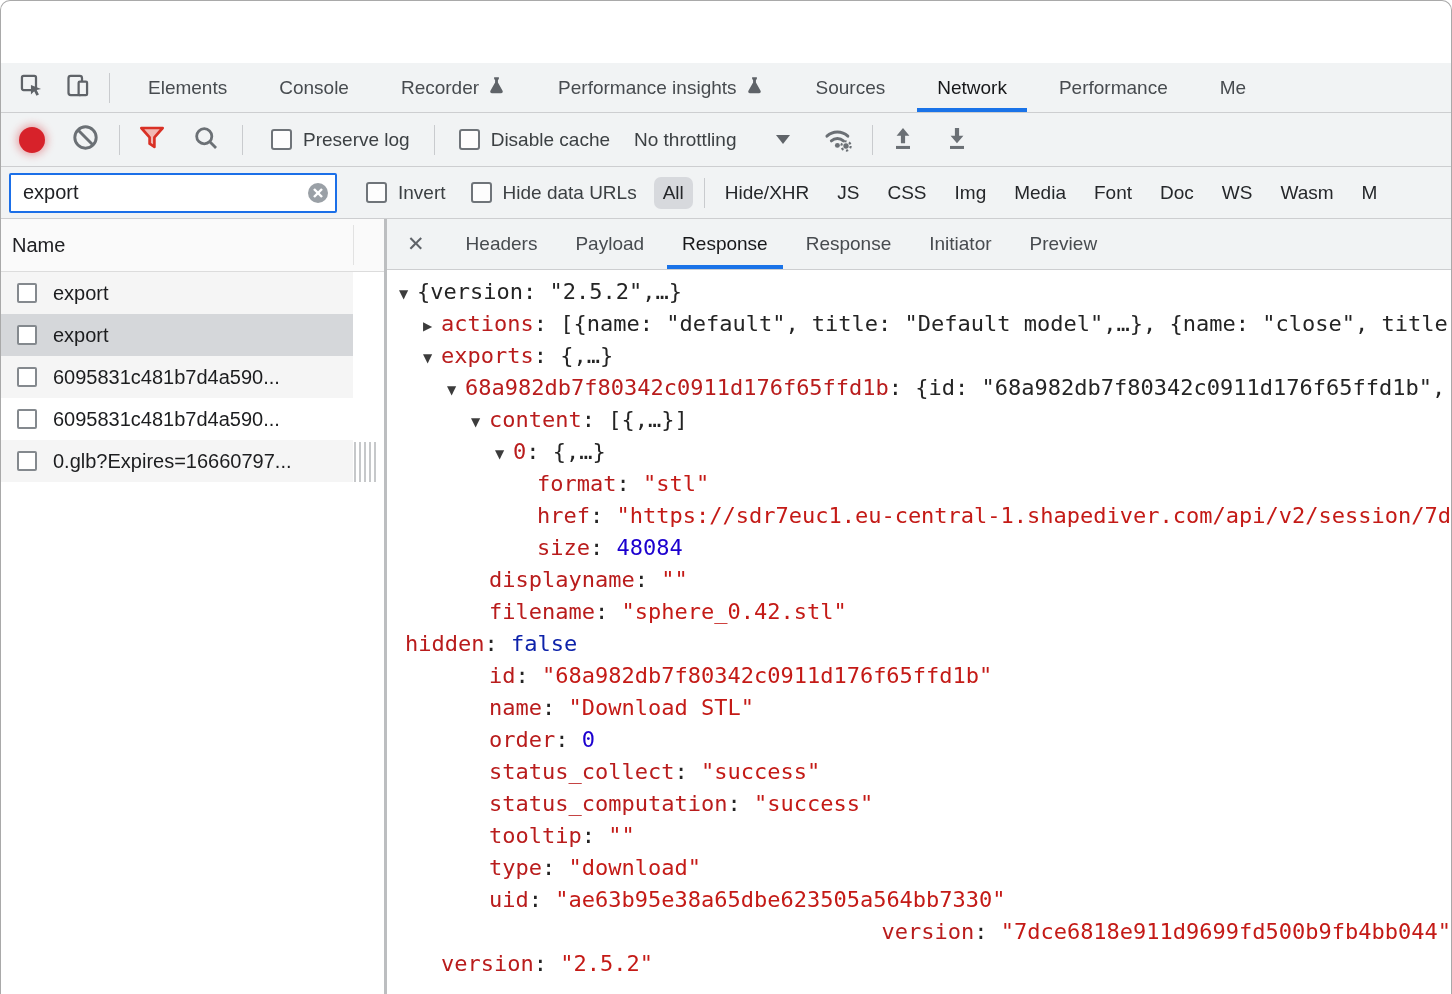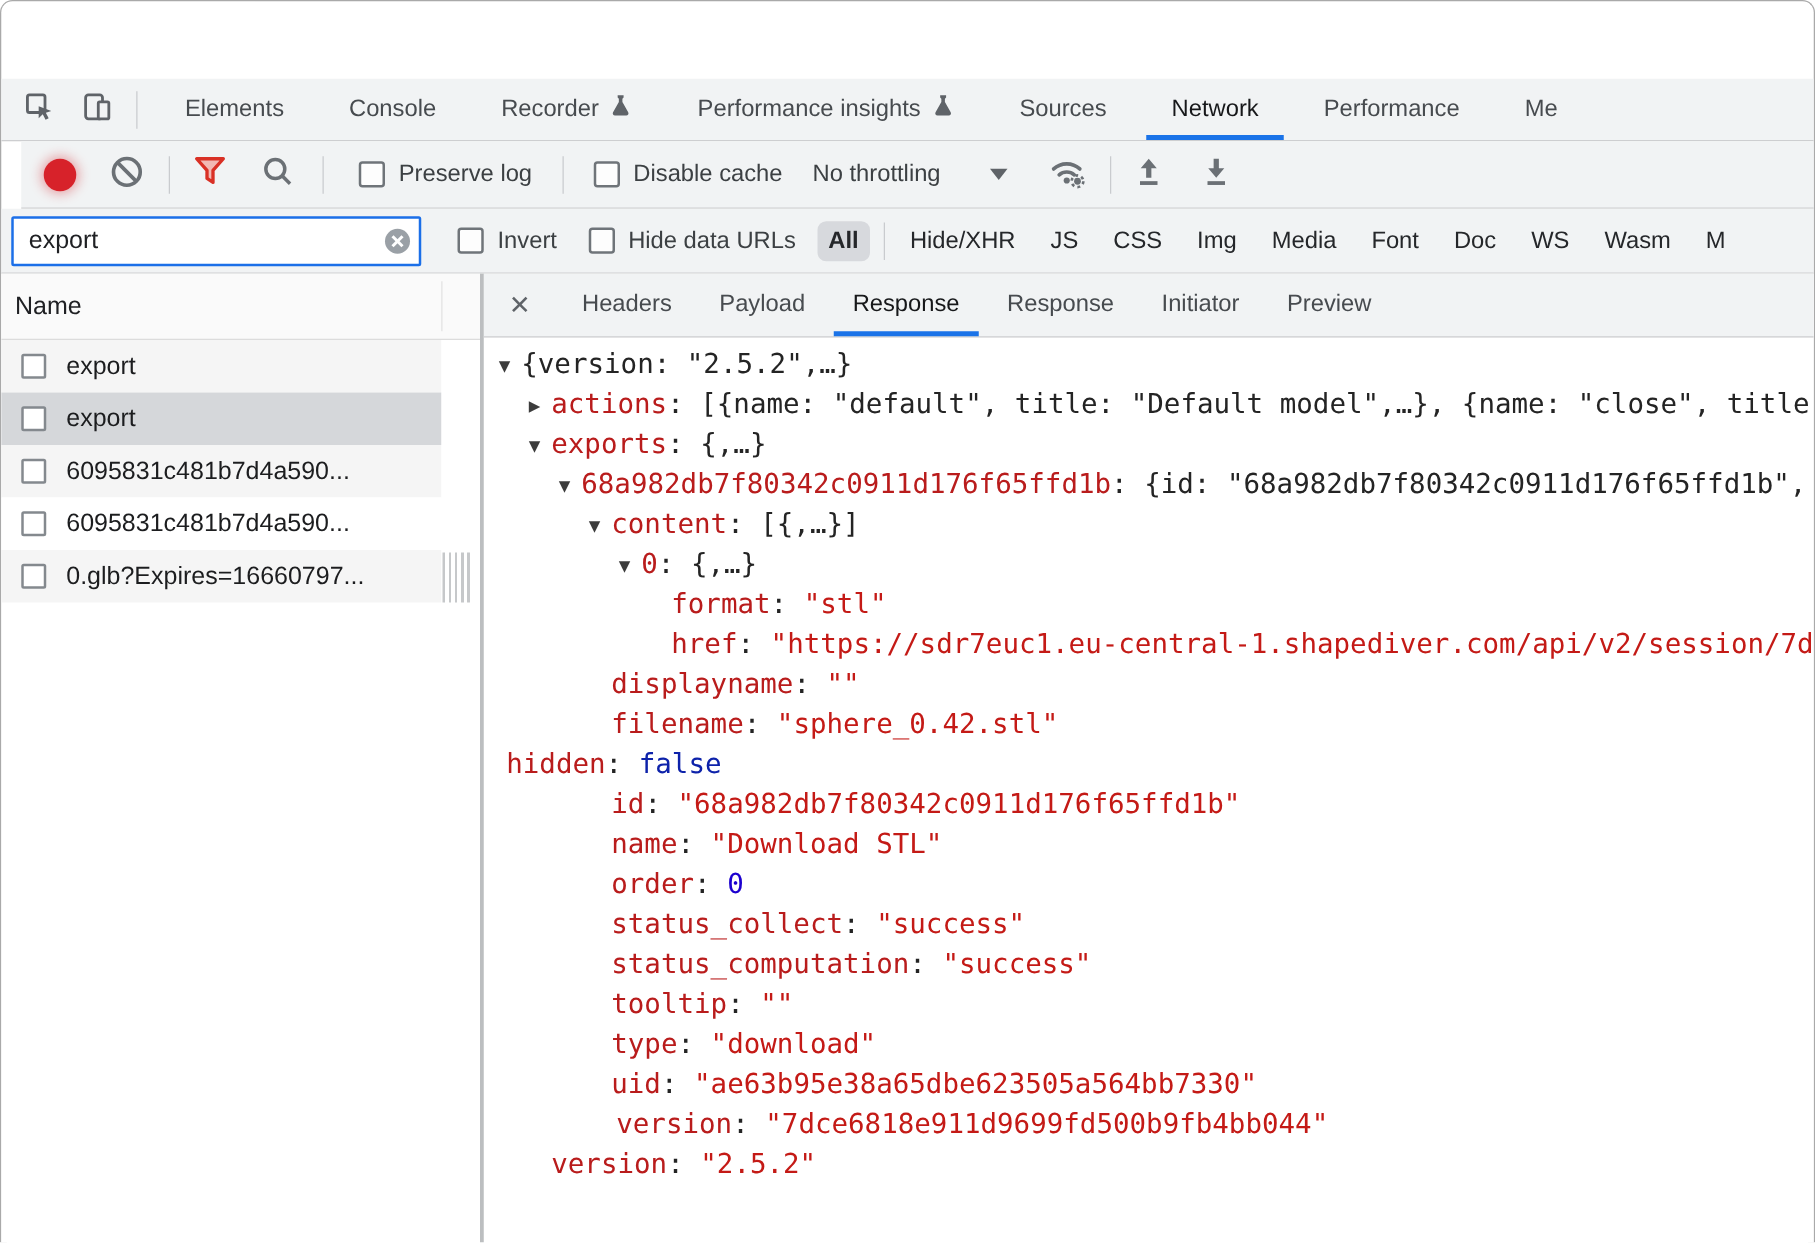--- a/index.html
+++ b/index.html
@@ -18,34 +18,34 @@
   .tabbar{position:absolute;left:0;right:0;top:62px;height:49px;background:#f1f3f4;border-bottom:1px solid #cdced0;display:flex;align-items:center;}
   .icon-btn{display:flex;align-items:center;justify-content:center;width:32px;height:32px;flex:0 0 auto;}
   .vsep{width:1px;height:30px;background:#c9cbce;flex:0 0 auto;}
   .tabs{display:flex;height:100%;align-items:stretch;margin-left:12px;}
   .tab{position:relative;display:flex;align-items:center;padding:0 26px;font-size:19px;color:#474b4f;cursor:default;white-space:nowrap;}
   .tab .flask{margin-left:8px;}
   .tab.selected{color:#17181a;}
   .tab.selected::after{content:"";position:absolute;left:6px;right:6px;bottom:0;height:4px;background:#1a73e8;}
 
   
-  .toolbar{position:absolute;left:16px;right:0;top:112px;height:53px;background:#f1f3f4;border-bottom:1px solid #cdced0;display:flex;align-items:center;}
+  .toolbar{position:absolute;left:0;right:0;top:112px;height:53px;background:#f1f3f4;border-bottom:1px solid #cdced0;display:flex;align-items:center;}
   .record-dot{width:26px;height:26px;border-radius:50%;background:#d7222a;box-shadow:0 0 9px 2px rgba(215,34,42,.4);margin-left:18px;flex:0 0 auto;}
   .tb-label{font-size:19px;color:#3c4043;white-space:nowrap;}
   .checkbox{width:21px;height:21px;border:2px solid #6f7479;border-radius:3px;background:#fdfdfd;box-sizing:border-box;flex:0 0 auto;}
   .caret-down{width:0;height:0;border-left:7px solid transparent;border-right:7px solid transparent;border-top:9px solid #5f6368;flex:0 0 auto;}
 
   
   .filterbar{position:absolute;left:0;right:0;top:166px;height:51px;background:#f1f3f4;border-bottom:1px solid #cdced0;display:flex;align-items:center;overflow:hidden;}
   .filter-wrap{position:relative;margin-left:8px;flex:0 0 auto;}
   .filter-input{width:328px;height:40px;box-sizing:border-box;border:2px solid #1b6fe8;border-radius:2px;background:#fff;font-size:20px;font-family:"Liberation Sans",sans-serif;color:#202124;padding:0 36px 0 12px;outline:none;}
   .clear-btn{position:absolute;right:8px;top:9px;width:22px;height:22px;}
   .chips{display:flex;align-items:center;}
   .chip{font-size:19px;color:#25272a;padding:5px 9px;margin:0 5px;border-radius:7px;white-space:nowrap;cursor:default;}
-  .chip.selected{background:#d7d9dd;font-weight:bold;}
+  .chip.selected{background:#d7d9dd;}
 
   
   .content{position:absolute;left:0;right:0;top:218px;bottom:0;display:flex;}
   .req-panel{position:relative;width:383px;flex:0 0 auto;border-right:3px solid #bcbec0;background:#fff;box-sizing:content-box;}
   .req-header{position:relative;height:52px;line-height:52px;background:#fafafa;border-bottom:1px solid #dcdcdc;font-size:20px;color:#202124;padding-left:11px;}
   .req-header::after{content:"";position:absolute;left:352px;top:6px;bottom:6px;width:1px;background:#e2e2e2;}
   .req-rows{position:absolute;left:0;top:53px;right:0;}
   .req-row{width:352px;height:42px;display:flex;align-items:center;background:#fff;}
   .req-row.odd{background:#f5f5f5;}
   .req-row.selected{background:#d5d7da;}
@@ -266,30 +266,31 @@
       </div>
       <div class="json-tree" id="json-tree">
           <div class="json-row" style="padding-left: 12px;"><span class="arrow">▼</span><span class="sg-plain">{version: "2.5.2",…}</span></div>
           <div class="json-row" style="padding-left: 36px;"><span class="arrow">▶</span><span class="sg-key">actions</span><span class="sg-plain">: [{name: "default", title: "Default model",…}, {name: "close", title</span></div>
           <div class="json-row" style="padding-left: 36px;"><span class="arrow">▼</span><span class="sg-key">exports</span><span class="sg-plain">: {,…}</span></div>
           <div class="json-row" style="padding-left: 60px;"><span class="arrow">▼</span><span class="sg-key">68a982db7f80342c0911d176f65ffd1b</span><span class="sg-plain">: {id: "68a982db7f80342c0911d176f65ffd1b",</span></div>
           <div class="json-row" style="padding-left: 84px;"><span class="arrow">▼</span><span class="sg-key">content</span><span class="sg-plain">: [{,…}]</span></div>
           <div class="json-row" style="padding-left: 108px;"><span class="arrow">▼</span><span class="sg-key">0</span><span class="sg-plain">: {,…}</span></div>
           <div class="json-row" style="padding-left: 132px;"><span class="arrow"></span><span class="sg-key">format</span><span class="sg-plain">: </span><span class="sg-string">"stl"</span></div>
           <div class="json-row" style="padding-left: 132px;"><span class="arrow"></span><span class="sg-key">href</span><span class="sg-plain">: </span><span class="sg-string">"https://sdr7euc1.eu-central-1.shapediver.com/api/v2/session/7d</span></div>
+          <div class="json-row" style="padding-left: 132px;"><span class="arrow"></span><span class="sg-key">size</span><span class="sg-plain">: </span><span class="sg-number">48084</span></div>
           <div class="json-row" style="padding-left: 84px;"><span class="arrow"></span><span class="sg-key">displayname</span><span class="sg-plain">: </span><span class="sg-string">""</span></div>
           <div class="json-row" style="padding-left: 84px;"><span class="arrow"></span><span class="sg-key">filename</span><span class="sg-plain">: </span><span class="sg-string">"sphere_0.42.stl"</span></div>
           <div class="json-row" style=""><span class="arrow"></span><span class="sg-key">hidden</span><span class="sg-plain">: </span><span class="sg-boolean">false</span></div>
           <div class="json-row" style="padding-left: 84px;"><span class="arrow"></span><span class="sg-key">id</span><span class="sg-plain">: </span><span class="sg-string">"68a982db7f80342c0911d176f65ffd1b"</span></div>
           <div class="json-row" style="padding-left: 84px;"><span class="arrow"></span><span class="sg-key">name</span><span class="sg-plain">: </span><span class="sg-string">"Download STL"</span></div>
           <div class="json-row" style="padding-left: 84px;"><span class="arrow"></span><span class="sg-key">order</span><span class="sg-plain">: </span><span class="sg-number">0</span></div>
           <div class="json-row" style="padding-left: 84px;"><span class="arrow"></span><span class="sg-key">status_collect</span><span class="sg-plain">: </span><span class="sg-string">"success"</span></div>
           <div class="json-row" style="padding-left: 84px;"><span class="arrow"></span><span class="sg-key">status_computation</span><span class="sg-plain">: </span><span class="sg-string">"success"</span></div>
           <div class="json-row" style="padding-left: 84px;"><span class="arrow"></span><span class="sg-key">tooltip</span><span class="sg-plain">: </span><span class="sg-string">""</span></div>
           <div class="json-row" style="padding-left: 84px;"><span class="arrow"></span><span class="sg-key">type</span><span class="sg-plain">: </span><span class="sg-string">"download"</span></div>
           <div class="json-row" style="padding-left: 84px;"><span class="arrow"></span><span class="sg-key">uid</span><span class="sg-plain">: </span><span class="sg-string">"ae63b95e38a65dbe623505a564bb7330"</span></div>
-          <div class="json-row" style="padding-left: 88px;"><span class="arrow"></span><span class="sg-key">version</span><span class="sg-plain">: </span><span class="sg-string">"7dce6818e911d9699fd500b9fb4bb044"</span></div>
+          <div class="json-row" style="padding-left: 41px; text-align: right;"><span class="arrow"></span><span class="sg-key">version</span><span class="sg-plain">: </span><span class="sg-string">"7dce6818e911d9699fd500b9fb4bb044"</span></div>
           <div class="json-row" style="padding-left: 36px;"><span class="arrow"></span><span class="sg-key">version</span><span class="sg-plain">: </span><span class="sg-string">"2.5.2"</span></div>
         </div>
     </div>
 
   </div>
 </div>
 
 </body></html>

